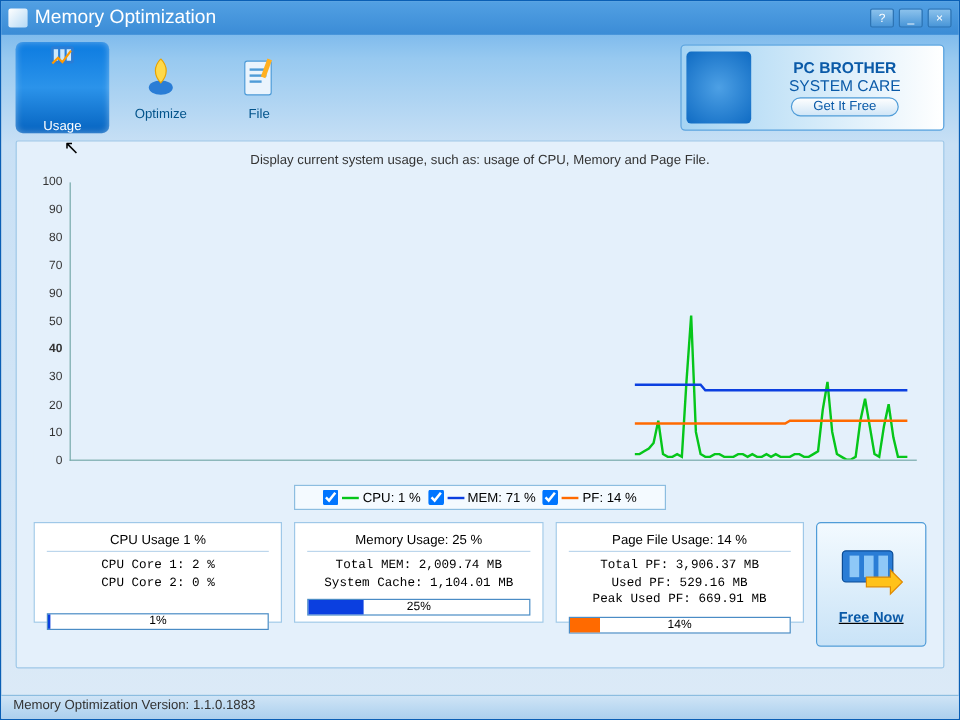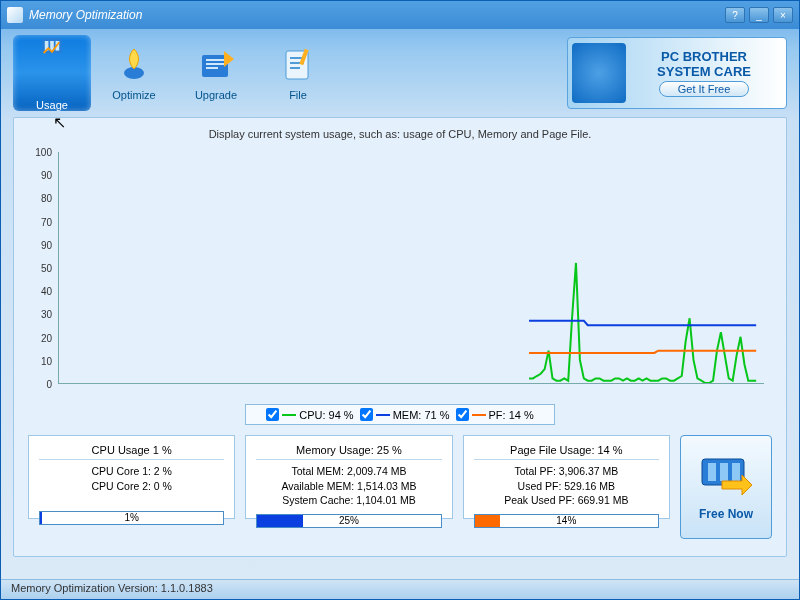--- a/index.html
+++ b/index.html
@@ -1,61 +1,61 @@
 <!DOCTYPE html>
 <html><head>
 <meta charset="utf-8">
 <style>
 * { box-sizing: border-box; margin: 0; padding: 0; font-family: Tahoma, Arial, sans-serif; }
 body { background: #fff; }
 .window { width: 800px; height: 600px; background: linear-gradient(180deg, #5fa8e8 0%, #97c9f0 8%, #c8e0f5 20%, #dceaf7 100%); border: 1px solid #0a5fb5; position: relative; overflow: hidden; }
 .titlebar { height: 28px; display: flex; align-items: center; padding: 0 6px; background: linear-gradient(180deg, #52a0e3, #3b8cd6); }
 .title-icon { width: 16px; height: 16px; background: linear-gradient(135deg, #fff, #b5d9f5); border-radius: 2px; margin-right: 6px; }
-.title-text { color: #fff; font-size: 12px; flex: 1; font-style: italic; }
+.title-text { color: #fff; font-size: 16px; flex: 1; }
 .winbtns { display: flex; gap: 4px; }
 .winbtn { width: 20px; height: 16px; background: linear-gradient(180deg, #8cc2ec, #4996d8); border: 1px solid #2e74b3; border-radius: 2px; color: #fff; font-size: 10px; display: flex; align-items: center; justify-content: center; cursor: pointer; }
 
 .toolbar { height: 88px; display: flex; align-items: center; padding: 6px 12px; }
 .tbtn { width: 78px; height: 76px; display: flex; flex-direction: column; align-items: center; justify-content: center; border-radius: 6px; cursor: pointer; margin-right: 4px; }
 .tbtn.active { background: linear-gradient(180deg, #0c7be0 0%, #2b93ea 50%, #0563c0 100%); box-shadow: inset 0 0 6px rgba(255,255,255,0.4); }
 .tbtn .ticon { width: 44px; height: 40px; margin-bottom: 4px; }
 .tbtn .tlabel { font-size: 11px; color: #02538b; }
 .tbtn.active .tlabel { color: #fff; margin-top: 36px; }
 .spacer { flex: 1; }
 .ad { width: 220px; height: 72px; background: linear-gradient(90deg, #a5d4f3, #fff); border: 1px solid #5aa3de; border-radius: 4px; display: flex; align-items: center; padding: 4px; }
 .ad-left { width: 54px; height: 60px; background: radial-gradient(circle, #4da0e5, #0f6bc3); border-radius: 4px; }
 .ad-right { flex: 1; text-align: center; }
 .ad-line1 { color: #0a5aa8; font-weight: bold; font-size: 13px; }
-.ad-line2 { color: #0a5aa8; font-weight: bold; font-size: 13px; }
+.ad-line2 { color: #0a5aa8; font-weight: normal; font-size: 13px; }
 .ad-btn { margin: 2px auto 0; width: 90px; background: linear-gradient(180deg,#fefefe,#d0e6f7); border:1px solid #4f9cd8; border-radius:8px; font-size:11px; color:#0a5aa8; padding:1px 0;}
 
 .main { margin: 0 12px 6px; background: #e4f0fb; border: 1px solid #9fc8e8; border-radius: 2px; height: 440px; padding: 10px 14px; }
 .desc { text-align: center; font-size: 11px; color: #333; margin-bottom: 8px; }
 
 .chart-area { background: #e4f0fb; height: 250px; position: relative; }
 .y-axis { position: absolute; left: 0; top: 4px; bottom: 14px; width: 28px; }
 .y-tick { position: absolute; right: 4px; font-size: 10px; color: #333; transform: translateY(-50%); }
 .plot { position: absolute; left: 30px; right: 8px; top: 4px; bottom: 14px; border-left: 1px solid #7aa; border-bottom: 1px solid #7aa; }
 .plot svg { position:absolute; left:0; top:0; width:100%; height:100%; }
 
 .legend { margin: 6px auto 10px; width: 310px; border: 1px solid #8cbde0; background: #f4faff; padding: 3px 8px; font-size: 11px; display: flex; justify-content: center; gap: 6px; }
 .legend label { display: inline-flex; align-items: center; gap: 3px; }
 .legend input { margin: 0; }
 .swatch { display:inline-block; width:14px; height:2px; }
 
 .panels { display: flex; gap: 10px; }
 .panel { flex: 1; border: 1px solid #9fc8e8; background: #fff; padding: 8px 10px; font-size: 11px; text-align: center; height: 84px; }
 .panel .ptitle { font-size: 11px; margin-bottom:2px; }
 .panel hr { border: none; border-top: 1px solid #bcd6ec; margin: 3px 0 4px; }
-.panel .pline { font-size: 10.5px; line-height: 1.4; }
+.panel .pline { font-size: 10.5px; line-height: 1.4; font-family: Liberation Mono, monospace; }
 .pbar { margin-top: 6px; height: 14px; border: 1px solid #4a8cc5; background: #fff; position: relative; font-size: 10px; line-height: 12px; }
 .pbar .fill { position: absolute; left: 0; top: 0; bottom: 0; }
 .pbar .plabel { position: relative; z-index: 1; }
 
-.bigbtn { width: 92px; height: 104px; border: 1px solid #4f9cd8; border-radius: 4px; background: linear-gradient(180deg,#f3faff,#c9e3f7); display:flex; flex-direction:column; align-items:center; justify-content:center; cursor:pointer; gap:6px;}
+.bigbtn { width: 92px; height: 104px; border: 1px solid #4f9cd8; border-radius: 4px; background: linear-gradient(180deg,#f3faff,#c9e3f7); display:flex; flex-direction:column; align-items:center; justify-content:center; cursor:pointer; gap:6px;text-decoration:underline;}
 .bigbtn .bicon { width:56px; height:48px; }
 .bigbtn .blabel { font-size:12px; color:#0a5aa8; font-weight:bold; }
 
 .statusbar { position:absolute; left:0; right:0; bottom:0; height:20px; background: linear-gradient(180deg,#cfe4f6,#acd0ee); border-top:1px solid #8cbde0; padding: 2px 10px; font-size:11px; color:#333;}
 .cursor { position:absolute; left:52px; top:112px; font-size:16px; color:#000; pointer-events:none; }
 </style>
 </head>
 <body>
 
 <div class="window">
@@ -83,30 +83,20 @@
         </div>
         <div class="tbtn">
           <svg class="ticon" viewBox="0 0 44 40">
             <ellipse cx="22" cy="28" rx="10" ry="6" fill="#2a7dd6"></ellipse>
             <path d="M22 4 C16 10 16 18 22 24 C28 18 28 10 22 4" fill="#ffd94a" stroke="#e8a200"></path>
           </svg>
           <div class="tlabel">Optimize</div>
         </div>
         <div class="tbtn">
           <svg class="ticon" viewBox="0 0 44 40">
-            <rect x="8" y="10" width="26" height="22" rx="2" fill="#2a7dd6"></rect>
-            <rect x="12" y="14" width="18" height="2" fill="#cde8fb"></rect>
-            <rect x="12" y="18" width="18" height="2" fill="#cde8fb"></rect>
-            <rect x="12" y="22" width="12" height="2" fill="#cde8fb"></rect>
-            <polygon points="30,6 40,14 30,22" fill="#ffb020"></polygon>
-          </svg>
-          <div class="tlabel">Upgrade</div>
-        </div>
-        <div class="tbtn">
-          <svg class="ticon" viewBox="0 0 44 40">
             <rect x="10" y="6" width="22" height="28" rx="2" fill="#eaf4fd" stroke="#4f9cd8"></rect>
             <rect x="14" y="12" width="14" height="2" fill="#4f9cd8"></rect>
             <rect x="14" y="17" width="14" height="2" fill="#4f9cd8"></rect>
             <rect x="14" y="22" width="10" height="2" fill="#4f9cd8"></rect>
             <rect x="26" y="4" width="4" height="16" fill="#ffb020" transform="rotate(20 28 12)"></rect>
           </svg>
           <div class="tlabel">File</div>
         </div>
       </div>
     <div class="spacer"></div>
@@ -122,42 +112,42 @@
 
   <div class="main">
     <div class="desc">Display current system usage, such as: usage of CPU, Memory and Page File.</div>
 
     <div class="chart-area">
       <div class="y-axis" id="yaxis">
           <div class="y-tick" style="top: 100%;">0</div>
           <div class="y-tick" style="top: 90%;">10</div>
           <div class="y-tick" style="top: 80%;">20</div>
           <div class="y-tick" style="top: 70%;">30</div>
-          <div class="y-tick" style="top: 60%;">40</div>
+          <div class="y-tick" style="top: 60%; font-weight: bold;">40</div>
           <div class="y-tick" style="top: 50%;">50</div>
           <div class="y-tick" style="top: 40%;">90</div>
           <div class="y-tick" style="top: 30%;">70</div>
           <div class="y-tick" style="top: 20%;">80</div>
           <div class="y-tick" style="top: 10%;">90</div>
           <div class="y-tick" style="top: 0%;">100</div>
         </div>
       <div class="plot" id="plot">
           <svg id="plotsvg" viewBox="0 0 700 232" preserveAspectRatio="none">
             <path d="M466.7 227.4 L470.6 227.4 L474.4 225.0 L478.3 222.7 L482.2 218.1 L486.1 199.5 L490.0 227.4 L493.9 229.7 L497.8 229.7 L501.7 227.4 L505.6 229.7 L509.4 167.0 L513.3 111.4 L517.2 208.8 L521.1 227.4 L525.0 229.7 L528.9 229.7 L532.8 227.4 L536.7 227.4 L540.6 229.7 L544.4 229.7 L548.3 229.7 L552.2 227.4 L556.1 227.4 L560.0 229.7 L563.9 227.4 L567.8 229.7 L571.7 229.7 L575.6 227.4 L579.4 229.7 L583.3 227.4 L587.2 229.7 L591.1 229.7 L595.0 229.7 L598.9 227.4 L602.8 227.4 L606.7 229.7 L610.6 229.7 L614.4 227.4 L618.3 225.0 L622.2 190.2 L626.1 167.0 L630.0 208.8 L633.9 227.4 L637.8 229.7 L641.7 232.0 L645.6 232.0 L649.4 229.7 L653.3 199.5 L657.2 181.0 L661.1 204.2 L665.0 227.4 L668.9 229.7 L672.8 204.2 L676.7 185.6 L680.6 213.4 L684.4 229.7 L688.3 229.7 L692.2 229.7 " fill="none" stroke="#06c61a" stroke-width="2"></path>
             <path d="M466.7 169.4 L470.6 169.4 L474.4 169.4 L478.3 169.4 L482.2 169.4 L486.1 169.4 L490.0 169.4 L493.9 169.4 L497.8 169.4 L501.7 169.4 L505.6 169.4 L509.4 169.4 L513.3 169.4 L517.2 169.4 L521.1 169.4 L525.0 174.0 L528.9 174.0 L532.8 174.0 L536.7 174.0 L540.6 174.0 L544.4 174.0 L548.3 174.0 L552.2 174.0 L556.1 174.0 L560.0 174.0 L563.9 174.0 L567.8 174.0 L571.7 174.0 L575.6 174.0 L579.4 174.0 L583.3 174.0 L587.2 174.0 L591.1 174.0 L595.0 174.0 L598.9 174.0 L602.8 174.0 L606.7 174.0 L610.6 174.0 L614.4 174.0 L618.3 174.0 L622.2 174.0 L626.1 174.0 L630.0 174.0 L633.9 174.0 L637.8 174.0 L641.7 174.0 L645.6 174.0 L649.4 174.0 L653.3 174.0 L657.2 174.0 L661.1 174.0 L665.0 174.0 L668.9 174.0 L672.8 174.0 L676.7 174.0 L680.6 174.0 L684.4 174.0 L688.3 174.0 L692.2 174.0 " fill="none" stroke="#0b3fe0" stroke-width="2"></path>
             <path d="M466.7 201.8 L470.6 201.8 L474.4 201.8 L478.3 201.8 L482.2 201.8 L486.1 201.8 L490.0 201.8 L493.9 201.8 L497.8 201.8 L501.7 201.8 L505.6 201.8 L509.4 201.8 L513.3 201.8 L517.2 201.8 L521.1 201.8 L525.0 201.8 L528.9 201.8 L532.8 201.8 L536.7 201.8 L540.6 201.8 L544.4 201.8 L548.3 201.8 L552.2 201.8 L556.1 201.8 L560.0 201.8 L563.9 201.8 L567.8 201.8 L571.7 201.8 L575.6 201.8 L579.4 201.8 L583.3 201.8 L587.2 201.8 L591.1 201.8 L595.0 199.5 L598.9 199.5 L602.8 199.5 L606.7 199.5 L610.6 199.5 L614.4 199.5 L618.3 199.5 L622.2 199.5 L626.1 199.5 L630.0 199.5 L633.9 199.5 L637.8 199.5 L641.7 199.5 L645.6 199.5 L649.4 199.5 L653.3 199.5 L657.2 199.5 L661.1 199.5 L665.0 199.5 L668.9 199.5 L672.8 199.5 L676.7 199.5 L680.6 199.5 L684.4 199.5 L688.3 199.5 L692.2 199.5 " fill="none" stroke="#ff6a00" stroke-width="2"></path>
           </svg>
         </div>
     </div>
 
     <div class="legend" id="legend">
         <label>
           <input type="checkbox" checked="" style=""> 
           <span class="swatch" style="background:#06c61a"></span> 
-          <span>CPU: 94 %</span>
+          <span>CPU: 1 %</span>
         </label>
         <label>
           <input type="checkbox" checked="" style=""> 
           <span class="swatch" style="background:#0b3fe0"></span> 
           <span>MEM: 71 %</span>
         </label>
         <label>
           <input type="checkbox" checked="" style=""> 
           <span class="swatch" style="background:#ff6a00"></span> 
           <span>PF: 14 %</span>
@@ -172,21 +162,20 @@
         <div class="pline">CPU Core 2: 0 %</div>
         <div class="pbar" style="margin-top:18px;">
           <div class="fill" id="cpubar-fill" style="width: 1%; background: rgb(11, 63, 224);"></div>
             <div class="plabel">1%</div>
         </div>
       </div>
       <div class="panel">
         <div class="ptitle">Memory Usage: 25 %</div>
         <hr>
         <div class="pline">Total MEM: 2,009.74 MB</div>
-        <div class="pline">Available MEM: 1,514.03 MB</div>
         <div class="pline">System Cache: 1,104.01 MB</div>
         <div class="pbar">
           <div class="fill" id="membar-fill" style="width: 25%; background: rgb(11, 63, 224);"></div>
             <div class="plabel">25%</div>
         </div>
       </div>
       <div class="panel">
         <div class="ptitle">Page File Usage: 14 %</div>
         <hr>
         <div class="pline">Total PF: 3,906.37 MB</div>

